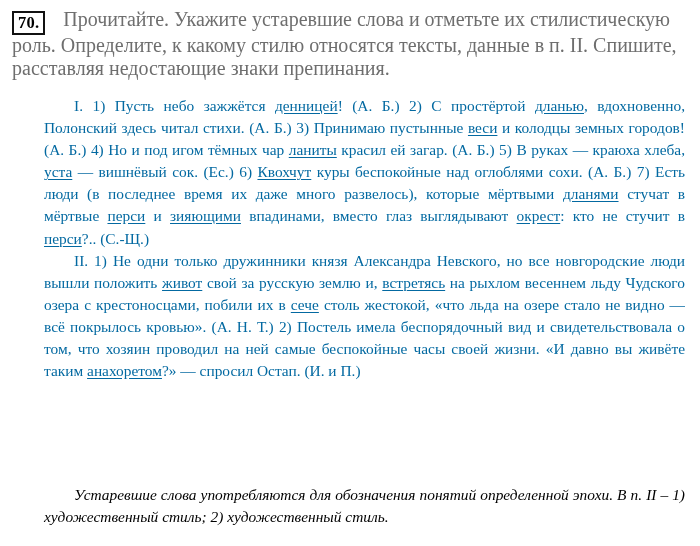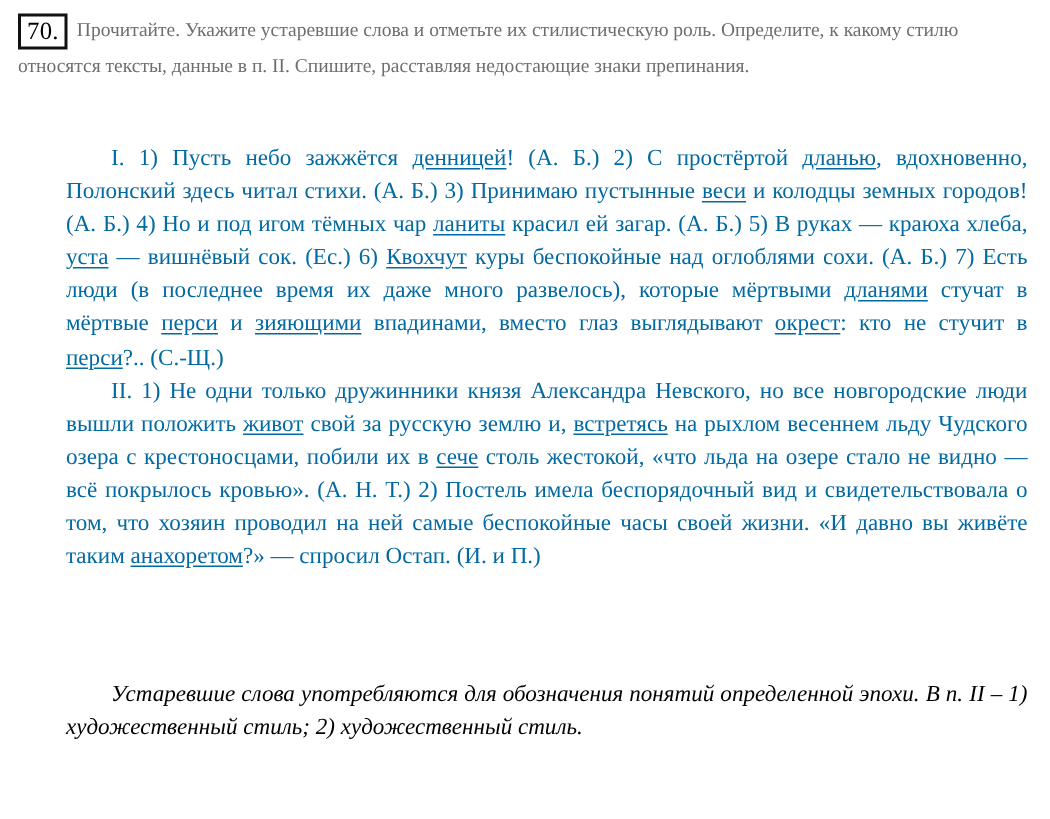--- a/index.html
+++ b/index.html
@@ -27,31 +27,31 @@
     top: 9px;
     width: 676px;
     color: #6e6e6e;
     font-size: 15.2px;
     line-height: 21.5px;
     text-align: left;
   }
   .ex-number {
     display: inline-block;
     border: 2px solid #111111;
-    font-weight: normal;
+    font-weight: bold;
     color: #000000;
     font-size: 16.5px;
     line-height: 17px;
     padding: 1px 4px 2px 4px;
-    margin-right: 6px;
+    margin-right: 18px;
     vertical-align: -2px;
     letter-spacing: 0.2px;
   }
   .task-header .htext {
-    font-size: 13px;
+    font-size: 20px;
   }
 
   
   .body-block {
     position: absolute;
     left: 44px;
     top: 95px;
     width: 641px;
     color: #0369a1;
     font-size: 15.4px;
@@ -68,21 +68,21 @@
   }
   .u {
     text-decoration: underline;
     text-underline-offset: 1.5px;
   }
 
   
   .answer-block {
     position: absolute;
     left: 44px;
-    top: 452px;
+    top: 484px;
     width: 641px;
     color: #000000;
     font-size: 15.4px;
     line-height: 22.1px;
     font-style: italic;
     text-align: justify;
     text-justify: inter-word;
   }
   .answer-block p {
     margin: 0;

